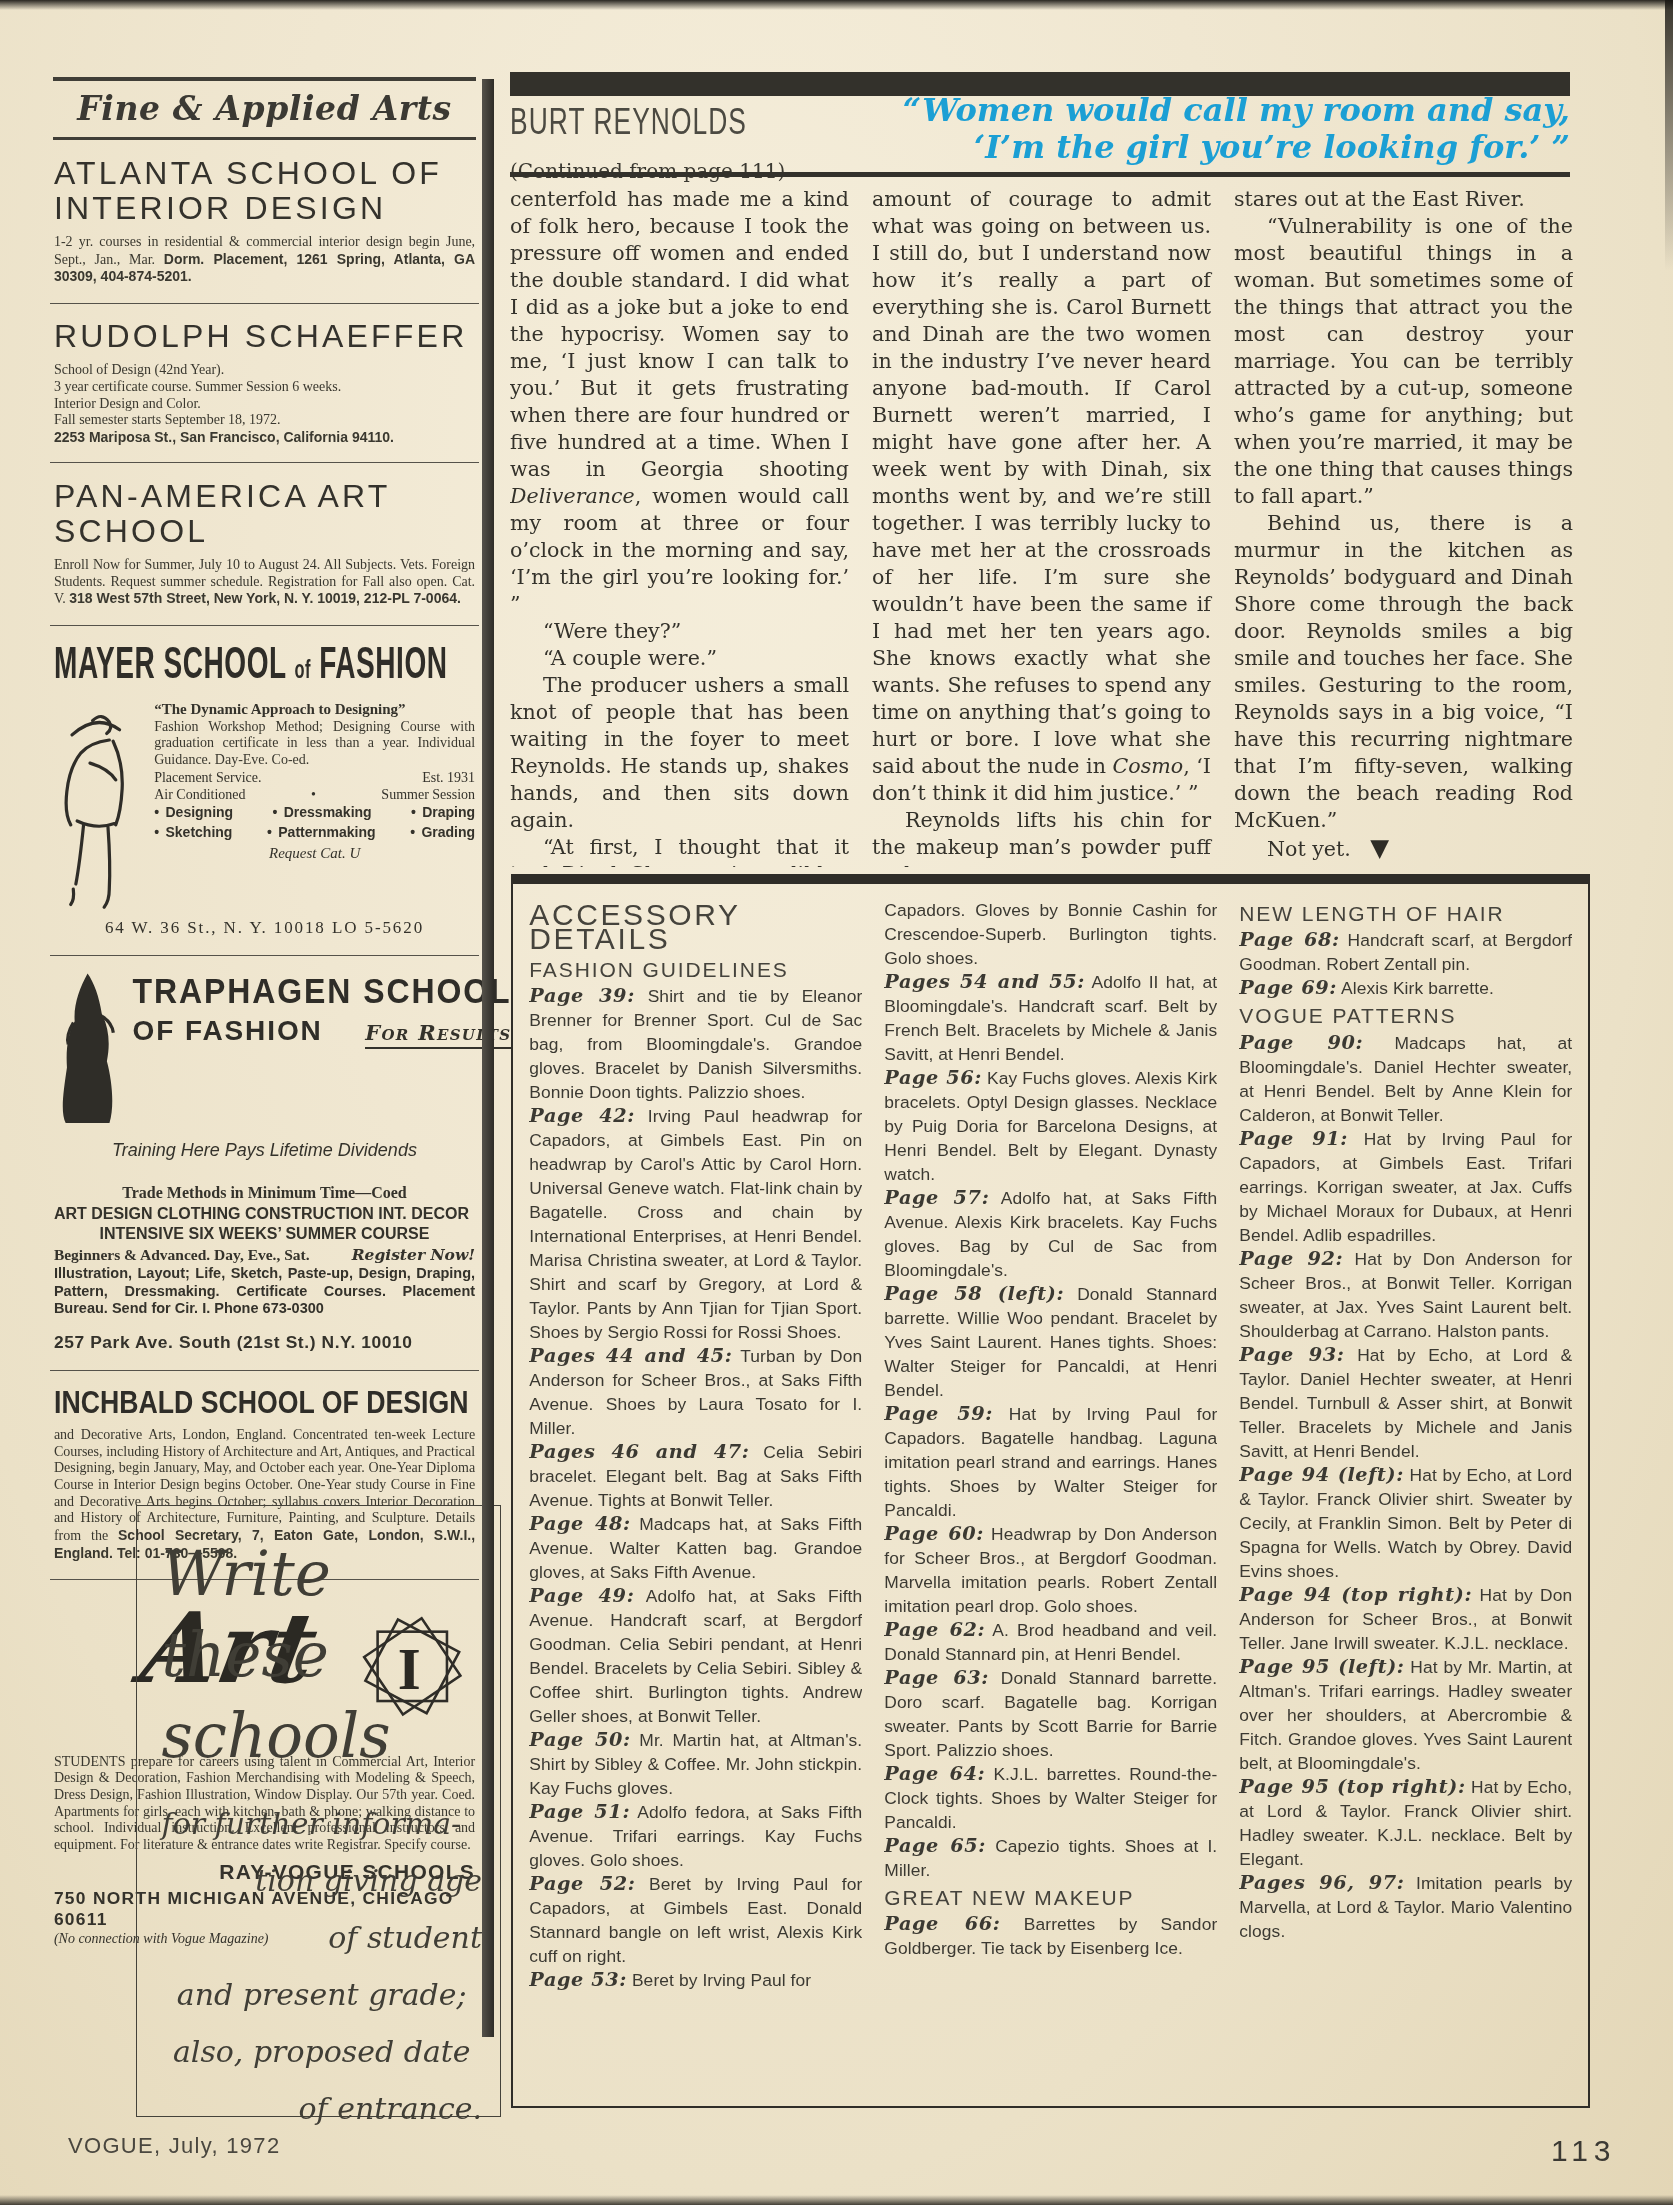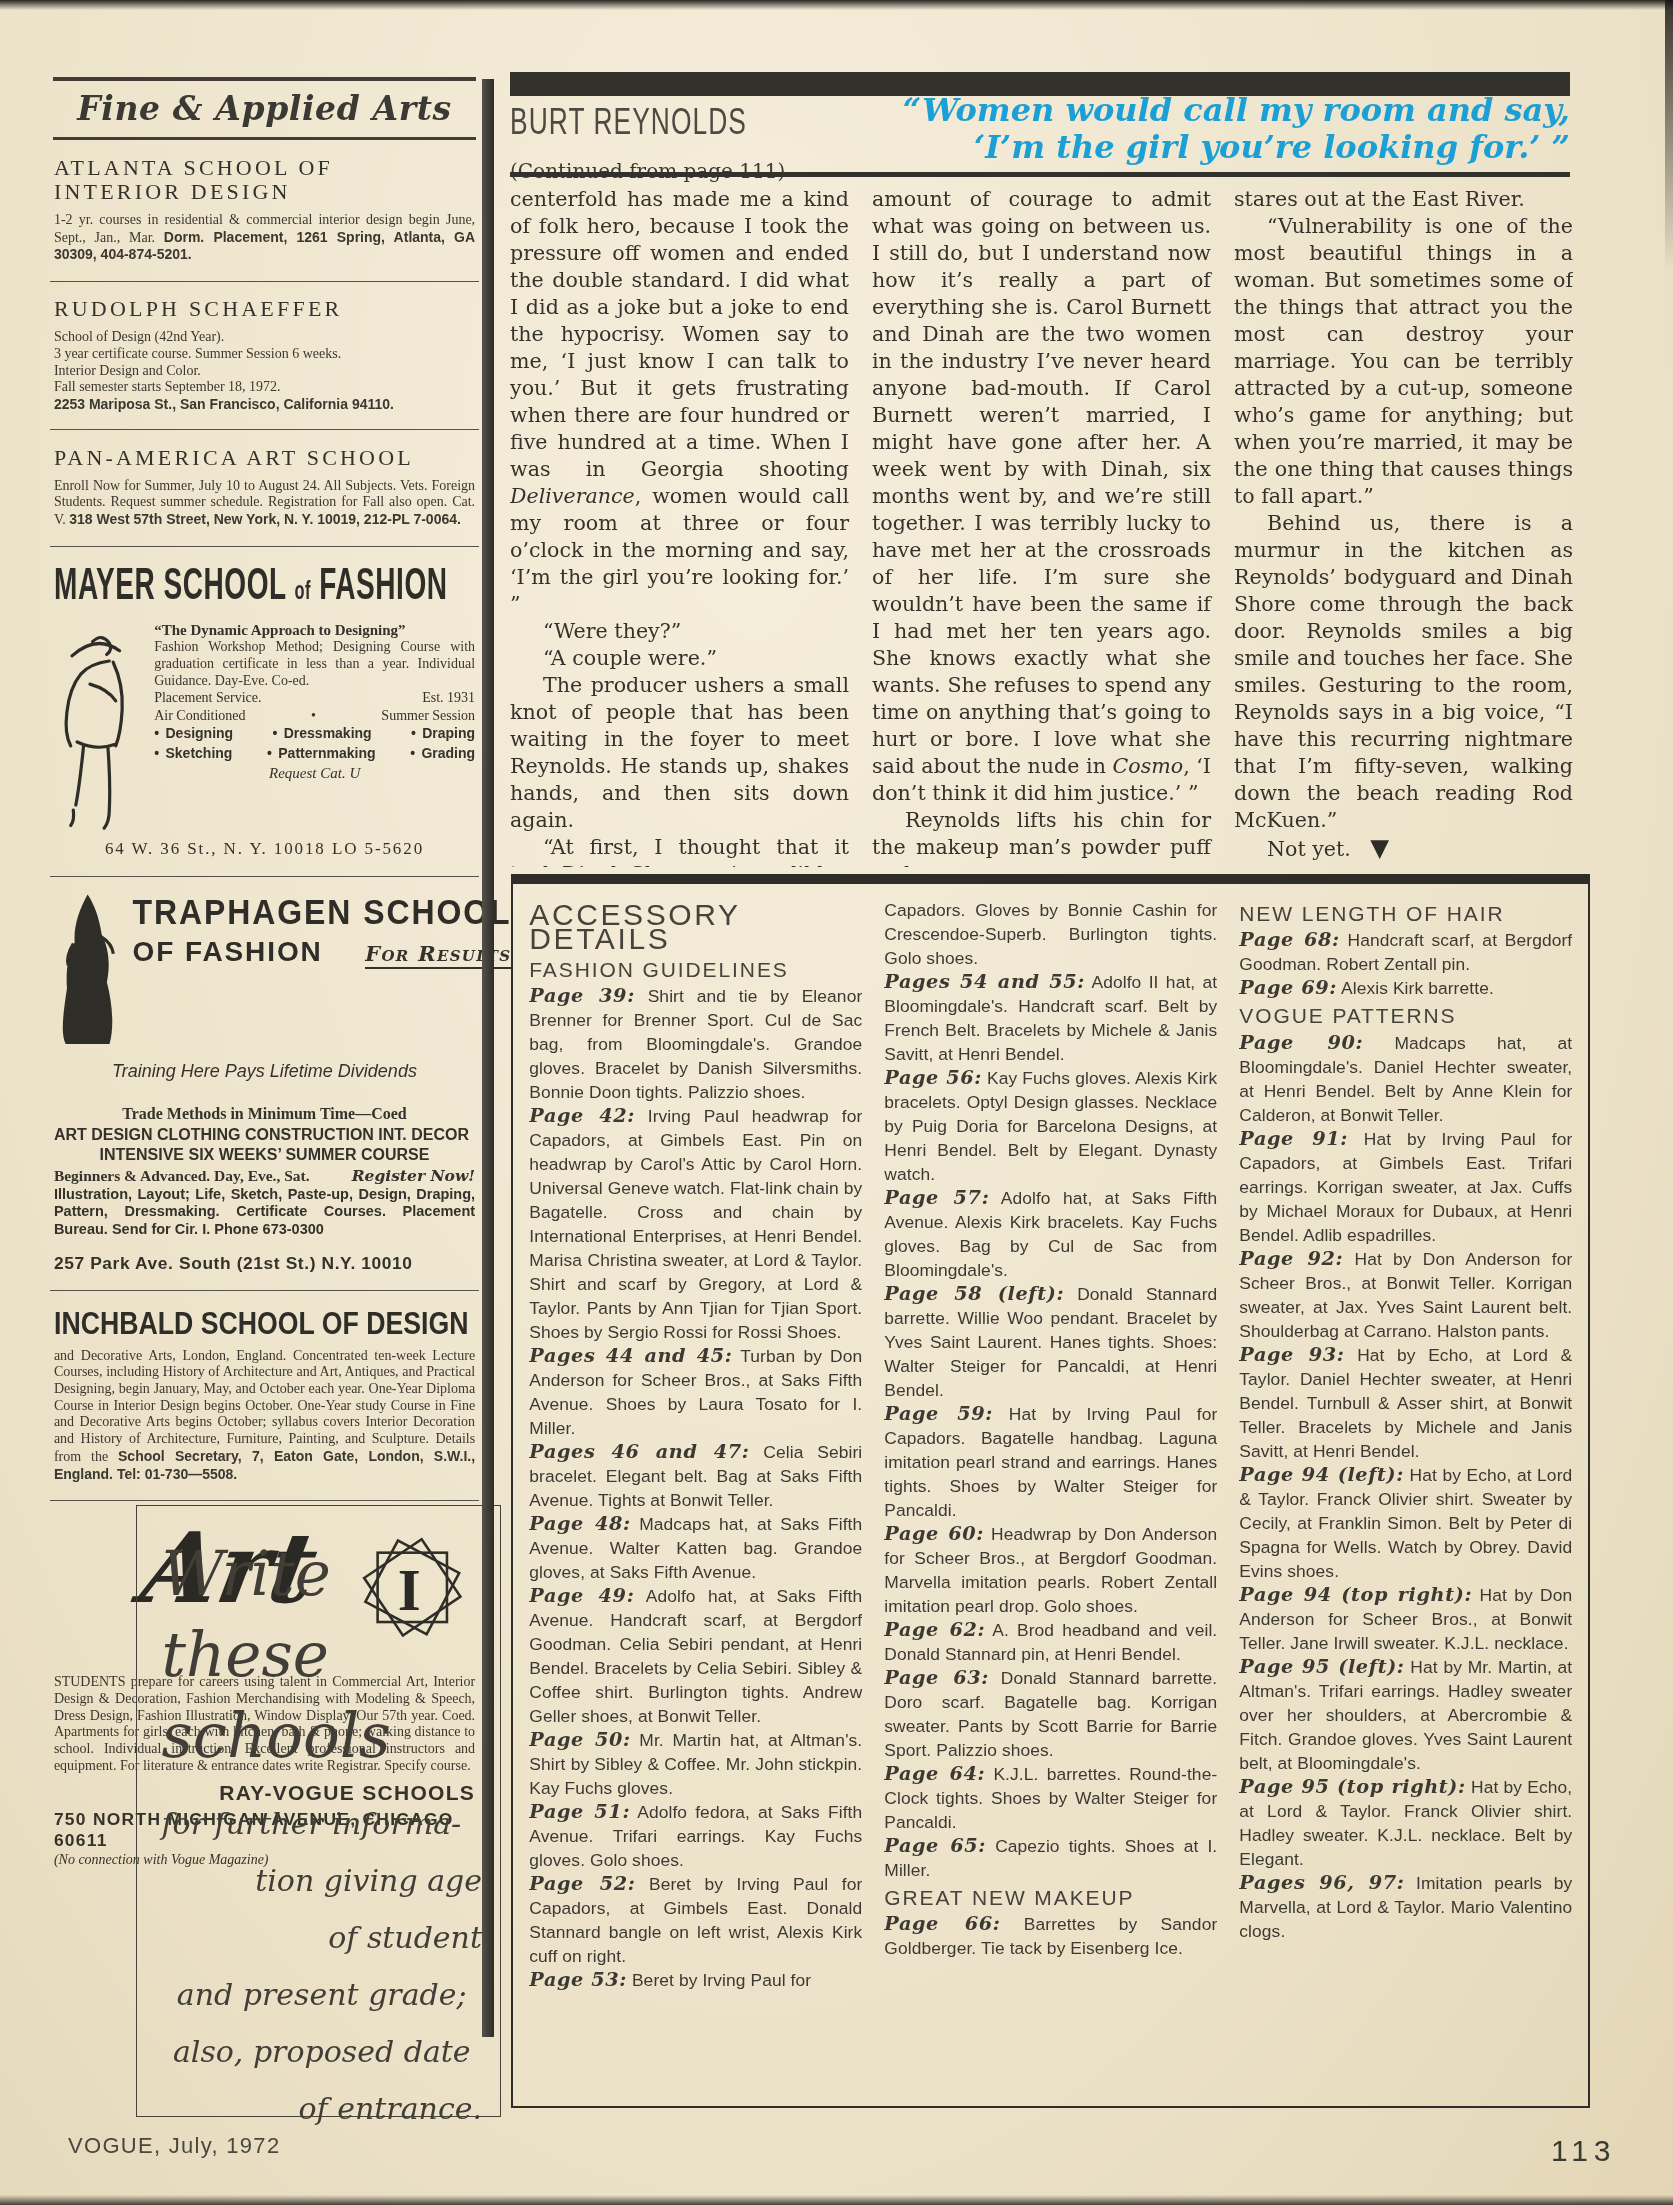--- a/index.html
+++ b/index.html
@@ -13,21 +13,21 @@
   .edge-right{position:absolute;top:0;right:0;width:9px;height:271px;
     background:linear-gradient(180deg,rgba(25,23,19,.85),rgba(25,23,19,0));}
 
   
   .sidebar{position:absolute;left:50px;top:77px;width:429px;}
   .fa-rule{height:3.9px;background:#403e37;margin:0 2.6px;}
   .fa-title{font-family:"DejaVu Serif",serif;font-style:italic;font-weight:bold;font-size:33px;
     text-align:center;margin:0;padding:7.7px 0 9px;color:#3b3933;letter-spacing:0.6px;}
   .ad{padding:15.5px 3.9px 16.7px;}
   .ad.ruled{border-top:1.9px solid #55524a;}
-  .adt{margin:0 0 7.7px;font-family:Liberation Serif, serif;font-weight:normal;font-size:22px;
+  .adt{margin:0 0 7.7px;font-family:Liberation Sans, sans-serif;font-weight:normal;font-size:32px;
     line-height:1.1;letter-spacing:3.2px;color:#34322c;}
   .adb{margin:0;font-size:14px;line-height:16.7px;text-align:justify;color:#3a382f;}
   .bsans{font-family:"Liberation Sans",sans-serif;font-weight:bold;font-size:14px;}
   .ln{display:block;}
   .flexline{display:flex;justify-content:space-between;align-items:baseline;}
 
   
   .mayerT{margin:2.6px 0 19.3px;font-family:"Liberation Sans",sans-serif;font-weight:bold;font-size:33px;
     letter-spacing:0.6px;white-space:nowrap;transform:scale(.85,1.32);transform-origin:left center;color:#2f2d28;}
   .mayerT .of{font-size:19.3px;font-weight:bold;}

